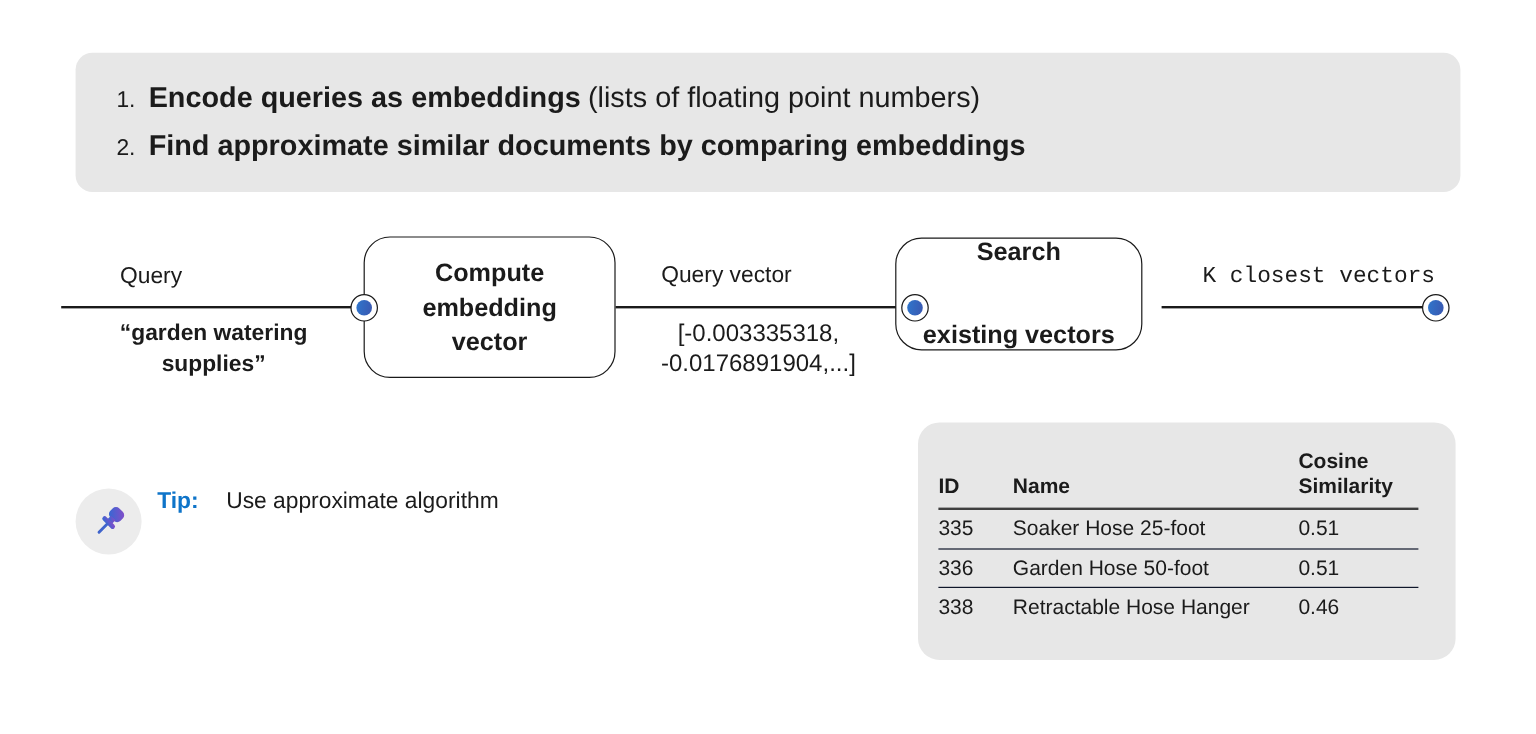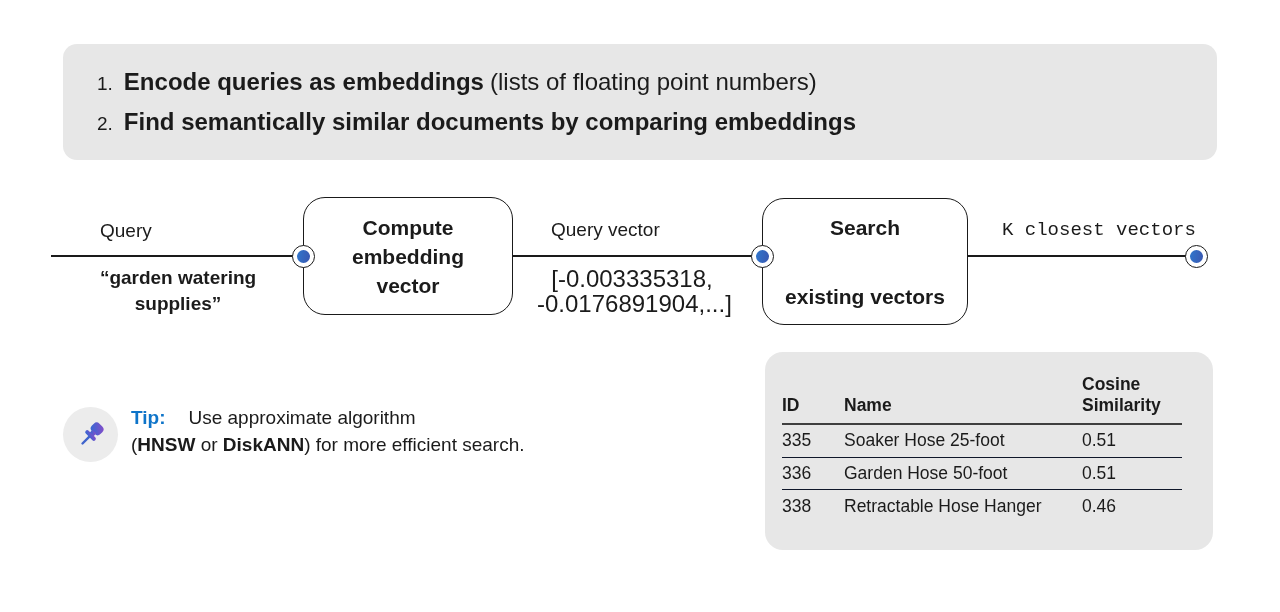--- a/index.html
+++ b/index.html
@@ -39,21 +39,21 @@
     width:23px;height:23px;border-radius:50%;background:#ffffff;
     border:1.5px solid var(--line_color);z-index:3;
     display:flex;align-items:center;justify-content:center;
   }
   .connector-dot{
     width:13px;height:13px;border-radius:50%;
     background:linear-gradient(100deg,#2f76cc,#3a57b0);
   }
   .edge-label{font-size:19px;text-align:left;white-space:nowrap;}
   .edge-value{font-size:19px;font-weight:700;text-align:center;line-height:26px;}
-  .edge-value-mono{font-size:24px;font-weight:400;text-align:center;line-height:25px;}
+  .edge-value-mono{font-size:20px;font-weight:400;text-align:center;line-height:25px;}
 
   
   .tip-circle{
     left:63px;top:407px;width:55px;height:55px;border-radius:50%;
     background:#ececec;display:flex;align-items:center;justify-content:center;
   }
   .tip-text{left:131px;top:404px;width:470px;font-size:19px;line-height:27px;}
   .tip-label{color:var(--accent_blue);font-weight:700;margin-right:23px;}
   .tip-bold{font-weight:700;}
 
@@ -81,41 +81,41 @@
 </head>
 <body>
 
 <div class="abs header-card">
   <div class="instr-line">
     <span class="instr-number">1.</span>
     <span><span class="instr-bold">Encode queries as embeddings</span><span class="instr-regular">(lists of floating point numbers)</span></span>
   </div>
   <div class="instr-line">
     <span class="instr-number">2.</span>
-    <span><span class="instr-bold">Find semantically similar documents by comparing embeddings</span><span class="instr-regular"></span></span>
+    <span><span class="instr-bold">Find approximate similar documents by comparing embeddings</span><span class="instr-regular"></span></span>
   </div>
 </div>
 
 <div class="abs flow-line" style="left:51px;width:252px;"></div>
 <div class="abs flow-line" style="left:513px;width:249px;"></div>
 <div class="abs flow-line" style="left:968px;width:228px;"></div>
 
 <div class="abs edge-label" style="left:100px;top:220px;width:156px;">Query</div>
 <div class="abs edge-value" style="left:93px;top:265px;width:170px;">“garden watering supplies”</div>
 
 <div class="abs process-box" style="left:303px;top:197px;width:210px;height:118px;">
   <span>Compute</span>
   <span>embedding</span>
   <span>vector</span>
 </div>
 
 <div class="abs edge-label" style="left:551px;top:219px;width:160px;">Query vector</div>
 <div class="abs edge-value-mono" style="left:537px;top:266px;width:190px;">[-0.003335318, -0.0176891904,...]</div>
 
-<div class="abs process-box" style="left:762px;top:198px;width:206px;height:127px;gap:40px;">
+<div class="abs process-box" style="left:746px;top:198px;width:206px;height:94px;gap:40px;">
   <span>Search</span>
   <span>existing vectors</span>
 </div>
 
 <div class="abs edge-label" style="left:1002px;top:219px;width:160px;font-family:Liberation Mono, monospace;">K closest vectors</div>
 
 <div class="abs connector" style="left:291.5px;top:244.5px;">
     <div class="connector-dot"></div>
   </div>
 <div class="abs connector" style="left:750.5px;top:244.5px;">
@@ -136,21 +136,20 @@
     <g transform="rotate(45 12 12)">
       <rect x="7.5" y="1.5" width="9" height="8" rx="3" fill="url(#ping)"></rect>
       <rect x="10" y="8.5" width="4" height="3" fill="url(#ping)"></rect>
       <rect x="7" y="11" width="10" height="3" rx="1.5" fill="url(#ping)"></rect>
       <path d="M12 14 L12 21" stroke="#3f64cc" stroke-width="1.8" stroke-linecap="round"></path>
     </g>
   </svg>
 </div>
 <div class="abs tip-text">
   <div><span class="tip-label">Tip:</span><span>Use approximate algorithm</span></div>
-  <div><span>(</span><span class="tip-bold">HNSW</span><span> or </span><span class="tip-bold">DiskANN</span><span>) for more efficient search.</span></div>
 </div>
 
 <div class="abs table-card">
   <div class="tbl">
     <div class="tbl-header">
       <div>ID</div>
       <div>Name</div>
       <div>Cosine Similarity</div>
     </div>
     <div class="tbl-row">

